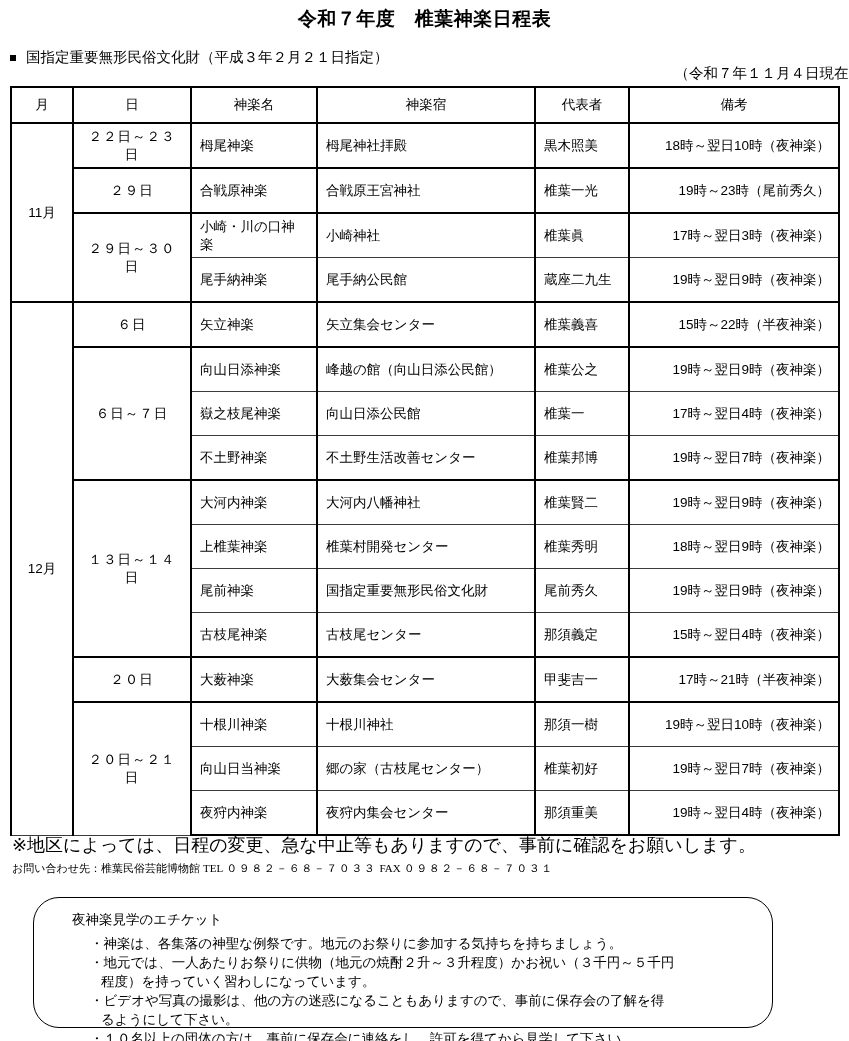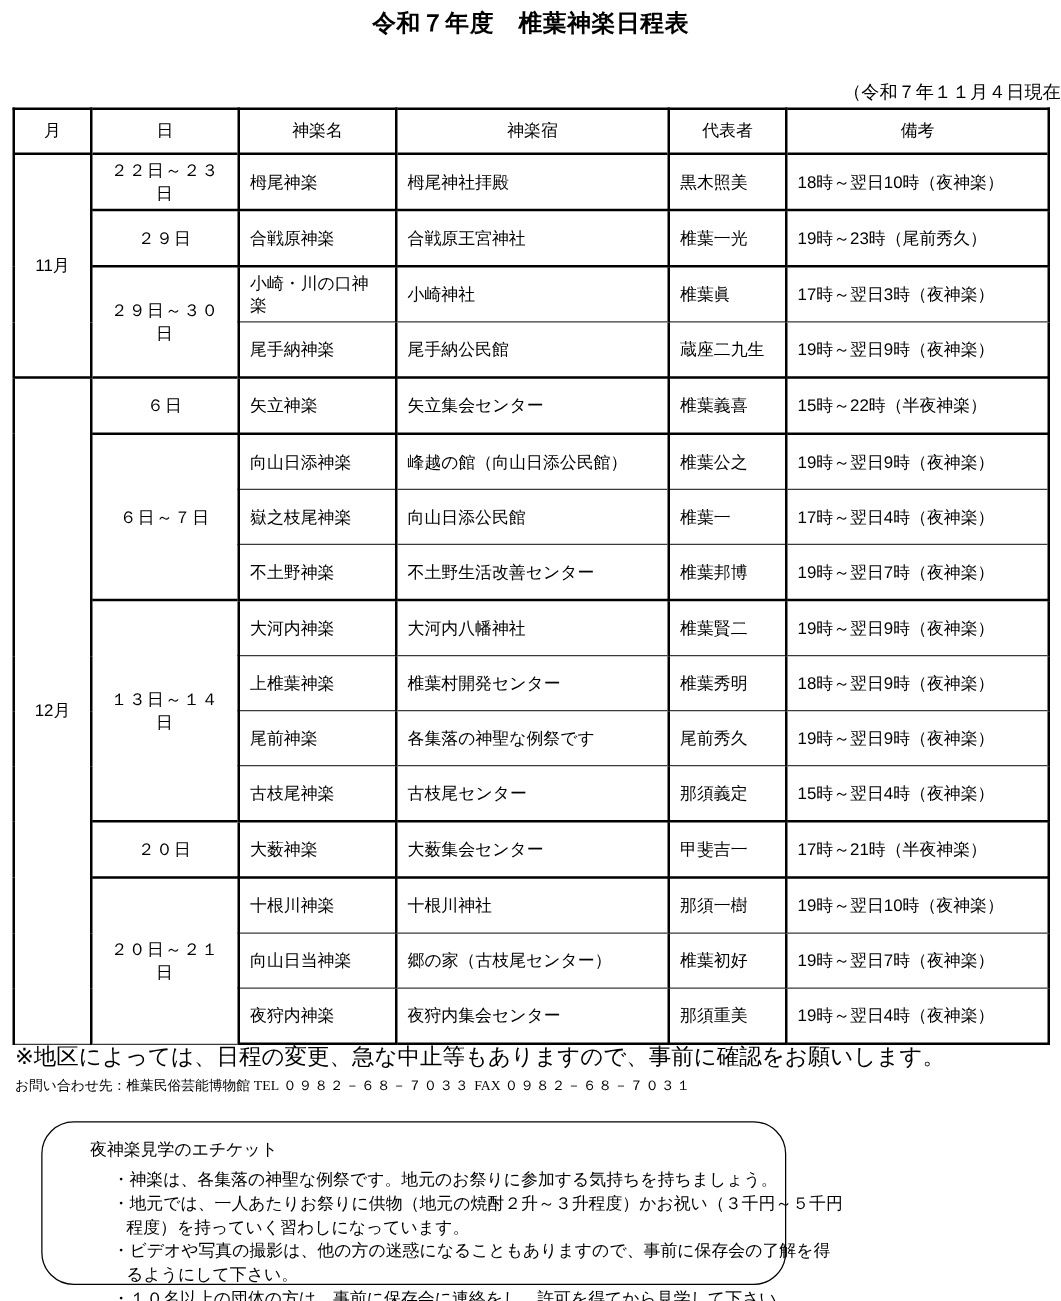--- a/index.html
+++ b/index.html
@@ -100,21 +100,21 @@
     text-align: center;
     font-size: 13px;
   }
   .c-day {
     text-align: center;
     letter-spacing: 1px;
     font-size: 14px;
     border-radius: 22px;
   }
   .c-name, .c-venue, .c-rep, .c-note { text-align: left; }
-  .c-note { font-size: 13px; }
+  .c-note { font-size: 13px; text-align: right; }
 
   col.col-month  { width: 62px; }
   col.col-day    { width: 118px; }
   col.col-name   { width: 126px; }
   col.col-venue  { width: 218px; }
   col.col-rep    { width: 94px; }
   col.col-note   { width: 210px; }
 
   
   .note-caution {
@@ -133,21 +133,21 @@
   .note-contact .fax-num {
     letter-spacing: 1.5px;
   }
   .note-contact .lbl { font-family: "Liberation Serif", serif; }
 
   
   .etiquette-box {
     position: absolute;
     top: 897px;
     left: 33px;
-    width: 596px;
+    width: 740px;
     height: 131px;
     border: 1.6px solid #000;
     border-radius: 26px;
     box-sizing: border-box;
   }
   .etiquette-title {
     position: absolute;
     top: 13px;
     left: 38px;
     font-size: 13.5px;
@@ -162,20 +162,24 @@
   .etiquette-list .li { white-space: nowrap; }
   .etiquette-list .li-cont { padding-left: 11px; white-space: nowrap; }
 </style>
 </head>
 <body>
 
 <div class="page">
 
   <div class="doc-title">令和７年度　椎葉神楽日程表</div>
 
+  <div class="designation-row">
+    <span class="bullet-square"></span>
+    <span>国指定重要無形民俗文化財（平成３年２月２１日指定）</span>
+  </div>
 
   <div class="asof-line">（令和７年１１月４日現在）</div>
 
   <table class="schedule-table">
     <colgroup>
       <col class="col-month">
         <col class="col-day">
         <col class="col-name">
       <col class="col-venue">
         <col class="col-rep">
@@ -255,21 +259,21 @@
           <td class="c-note outer-right thick-top">19時～翌日9時（夜神楽）</td>
         </tr>
         <tr>
           <td class="c-name thick-right">上椎葉神楽</td>
           <td class="c-venue thick-right">椎葉村開発センター</td>
           <td class="c-rep thick-right">椎葉秀明</td>
           <td class="c-note outer-right">18時～翌日9時（夜神楽）</td>
         </tr>
         <tr>
           <td class="c-name thick-right">尾前神楽</td>
-          <td class="c-venue thick-right">各集落の神聖な例祭です</td>
+          <td class="c-venue thick-right">国指定重要無形民俗文化財</td>
           <td class="c-rep thick-right">尾前秀久</td>
           <td class="c-note outer-right">19時～翌日9時（夜神楽）</td>
         </tr>
         <tr>
           <td class="c-name thick-right thick-bottom">古枝尾神楽</td>
           <td class="c-venue thick-right thick-bottom">古枝尾センター</td>
           <td class="c-rep thick-right thick-bottom">那須義定</td>
           <td class="c-note outer-right thick-bottom">15時～翌日4時（夜神楽）</td>
         </tr>
         <tr>

